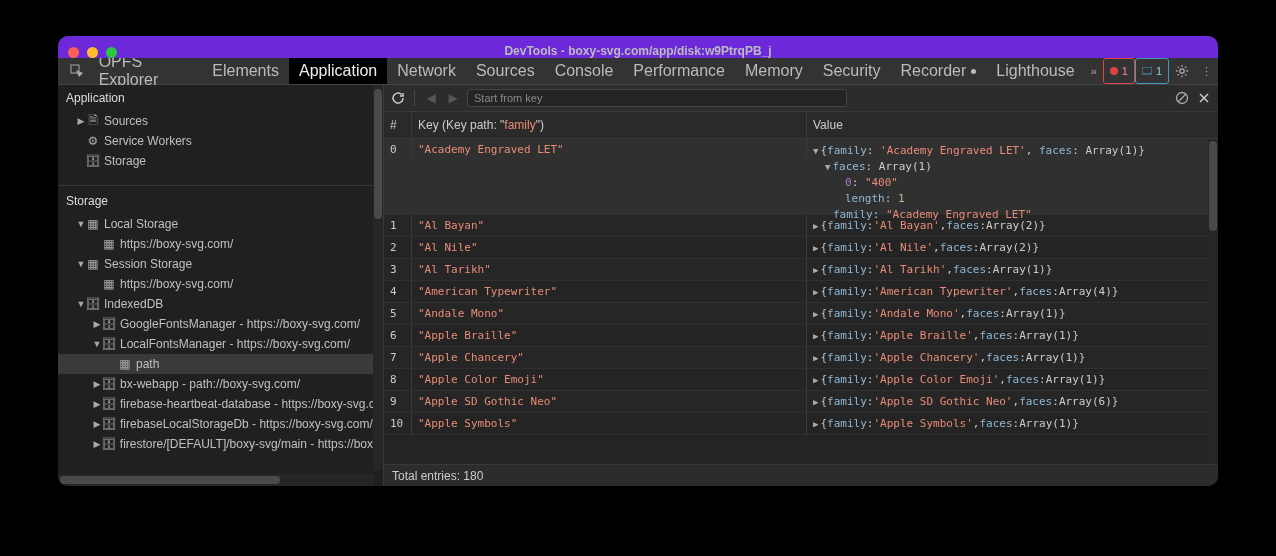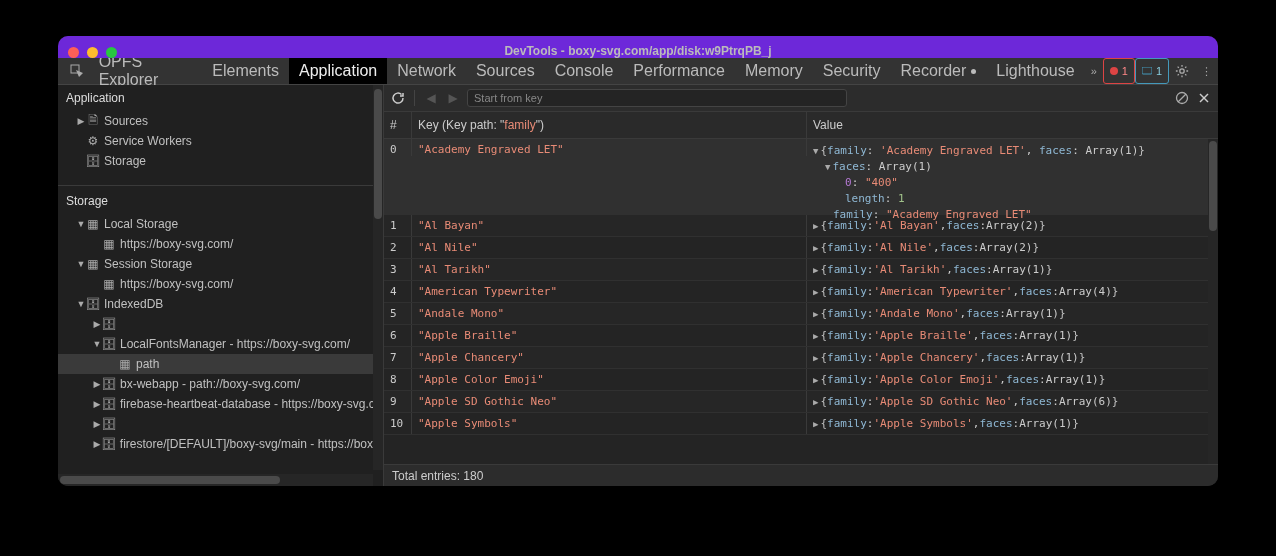--- a/index.html
+++ b/index.html
@@ -224,20 +224,21 @@
             <span>https://boxy-svg.com/</span>
           </div>
         <div class="tree-item indent1">
             <span class="arrow">▼</span>
             <span class="icn">🗄</span>
             <span>IndexedDB</span>
           </div>
         <div class="tree-item indent2">
             <span class="arrow">▶</span>
             <span class="icn">🗄</span>
+            <span>GoogleFontsManager - https://boxy-svg.com/</span>
           </div>
         <div class="tree-item indent2">
             <span class="arrow">▼</span>
             <span class="icn">🗄</span>
             <span>LocalFontsManager - https://boxy-svg.com/</span>
           </div>
         <div class="tree-item indent3 selected">
             <span class="arrow"></span>
             <span class="icn">▦</span>
             <span>path</span>
@@ -248,20 +249,21 @@
             <span>bx-webapp - path://boxy-svg.com/</span>
           </div>
         <div class="tree-item indent2">
             <span class="arrow">▶</span>
             <span class="icn">🗄</span>
             <span>firebase-heartbeat-database - https://boxy-svg.co</span>
           </div>
         <div class="tree-item indent2">
             <span class="arrow">▶</span>
             <span class="icn">🗄</span>
+            <span>firebaseLocalStorageDb - https://boxy-svg.com/</span>
           </div>
         <div class="tree-item indent2">
             <span class="arrow">▶</span>
             <span class="icn">🗄</span>
             <span>firestore/[DEFAULT]/boxy-svg/main - https://boxy-</span>
           </div>
       </div>
       <div class="side-scroll">
           <div class="thumb"></div>
         </div>

